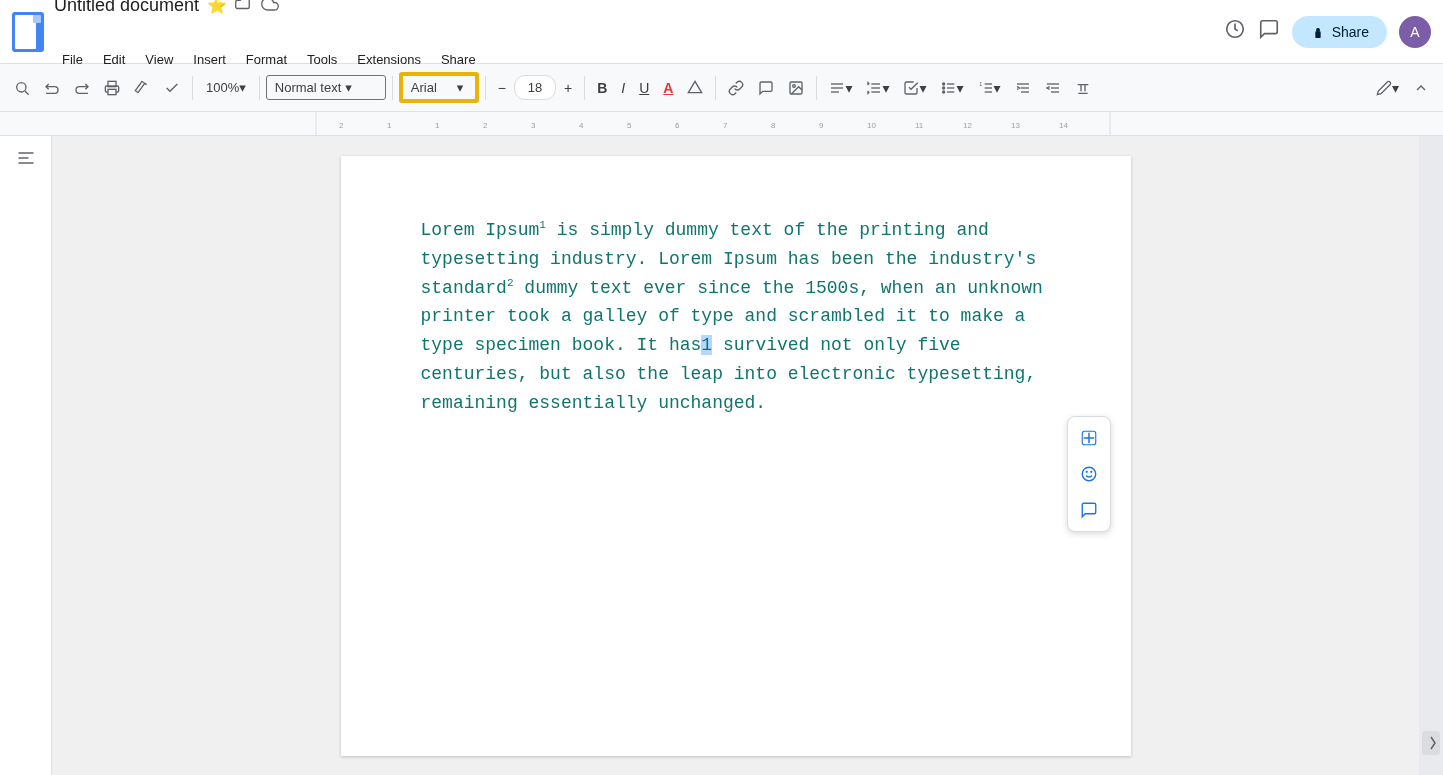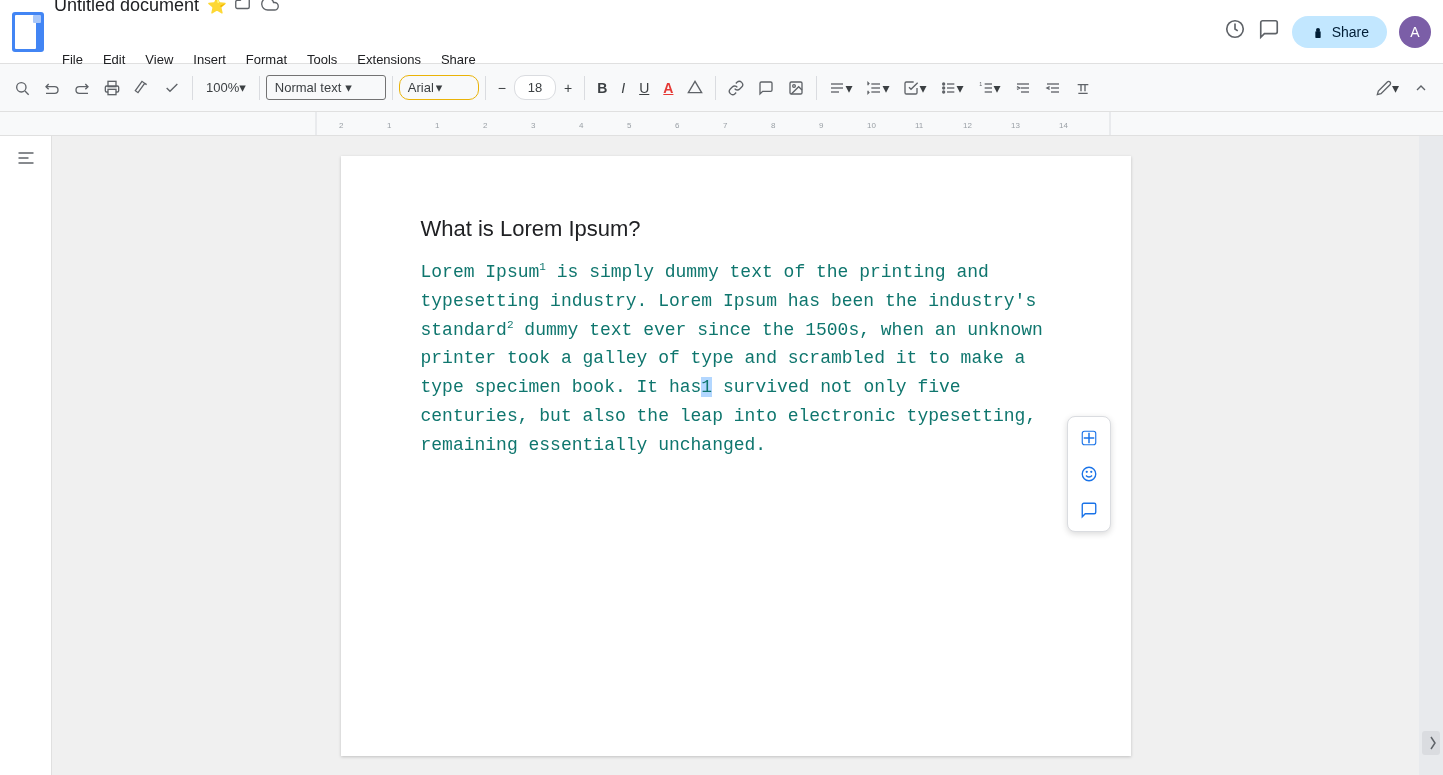--- a/index.html
+++ b/index.html
@@ -64,23 +64,23 @@
     .zoom-select {
       background: none; border: 1px solid transparent; border-radius: 3px;
       font-size: 13px; padding: 2px 6px; cursor: pointer; color: #3c4043;
     }
     .style-select {
       background: none; border: 1px solid #737373; border-radius: 3px;
       font-size: 13px; padding: 4px 8px; cursor: pointer; color: #3c4043;
       display: flex; align-items: center; gap: 4px; min-width: 120px;
     }
     .font-select {
-      background: none; border: 1px solid #eab308; border-radius: 10px;
+      background: none; border: 4px solid #eab308; border-radius: 3px;
       font-size: 13px; padding: 4px 8px; cursor: pointer; color: #3c4043;
-      display: flex; align-items: center; gap: 2px; min-width: 80px;
+      display: flex; align-items: center; gap: 20px; min-width: 80px;
     }
     .font-size-box {
       border: 1px solid #dadce0; border-radius: 11px;
       font-size: 13px; padding: 4px 6px; width: 42px;
       text-align: center; color: #3c4043;
     }
     .bold-btn { font-weight: 700; }
     .italic-btn { font-style: italic; }
     .underline-btn { text-decoration: underline; }
 
@@ -439,21 +439,20 @@
           <line x1="3" y1="6" x2="21" y2="6"></line>
           <line x1="3" y1="12" x2="15" y2="12"></line>
           <line x1="3" y1="18" x2="21" y2="18"></line>
         </svg>
     </div>
   </div>
 
   <div id="canvas-area">
     <div id="document-page">
 
-      <p class="doc-heading">What is Lorem Ipsum?</p>
       <p class="doc-body">
         <span>Lorem Ipsum</span><sup>1</sup><span> is simply dummy text of the printing and typesetting industry. Lorem Ipsum has been the industry's standard</span><sup>2</sup><span> dummy text ever since the 1500s, when an unknown printer took a galley of type and scrambled it to make a type specimen book. It has</span><span class="selected-char">1</span><span> survived not only five centuries, but also the leap into electronic typesetting, remaining essentially unchanged.</span>
       </p>
 
 
       <div id="float-toolbar">
         <button class="float-btn">
           <svg width="18" height="18" viewBox="0 0 24 24" fill="none" stroke="#1a73e8" stroke-width="2">
               <line x1="12" y1="5" x2="12" y2="19"></line>
               <line x1="5" y1="12" x2="19" y2="12"></line>

